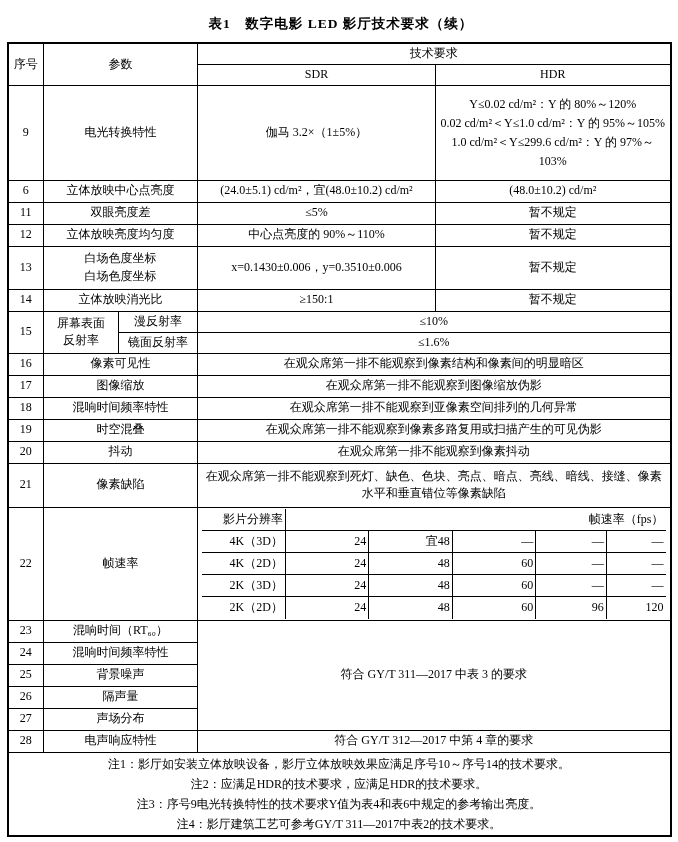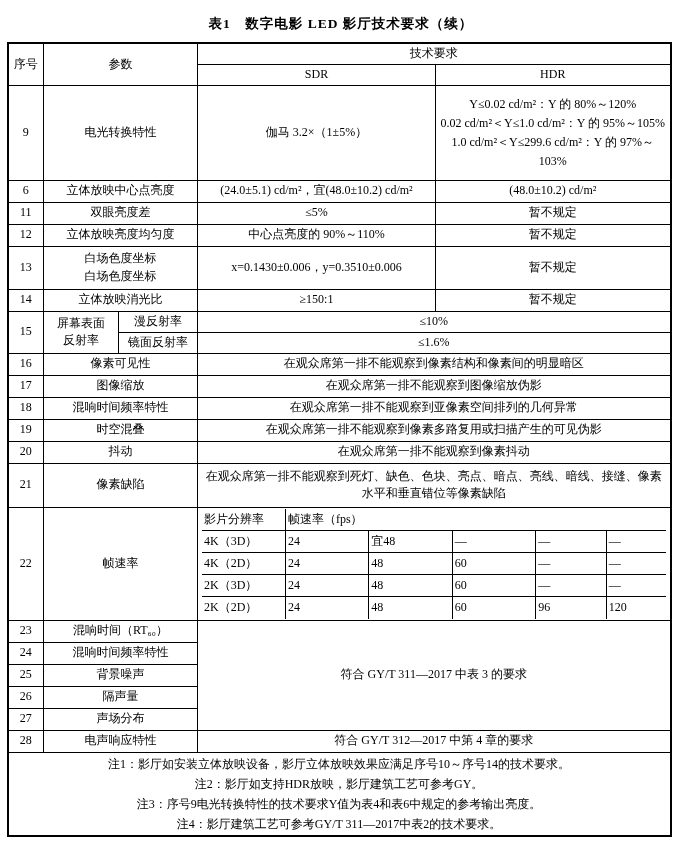--- a/index.html
+++ b/index.html
@@ -26,21 +26,21 @@
   tr.h95{height:95px} tr.h110{height:110px} tr.hnotes{height:78px}
   td.left{text-align:left}
   td.hdr9{text-align:left;padding-left:8px;padding-right:6px}
   td.hdr9 div{line-height:19px}
   
   td.nest{padding:0;vertical-align:top}
   table.sub{
     width:100%;height:100%;border-collapse:collapse;table-layout:fixed;font-size:12px;
   }
   table.sub td{
-    border:1px solid #000;text-align:left;vertical-align:middle;padding:1px 2px;line-height:1.45;
+    border:1px solid #000;text-align:right;vertical-align:middle;padding:1px 2px;line-height:1.45;
   }
   table.sub tr{height:22px}
   table.sub tr:first-child td{border-top:none}
   table.sub tr:last-child td{border-bottom:none}
   table.sub td:first-child{border-left:none}
   table.sub td:last-child{border-right:none}
   col.sA{width:18%}col.s1{width:18%}col.s2{width:18%}col.s3{width:18%}col.s4{width:15.2%}col.s5{width:12.8%}
   
   td.notes{text-align:left;padding:5px 8px 5px 30px}
   td.notes div{line-height:20px}
@@ -244,19 +244,19 @@
 
   <tr class="h22">
     <td>28</td>
     <td colspan="2">电声响应特性</td>
     <td colspan="2">符合 GY/T 312—2017 中第 4 章的要求</td>
   </tr>
 
   <tr class="hnotes">
     <td colspan="5" class="notes">
       <div>注1：影厅如安装立体放映设备，影厅立体放映效果应满足序号10～序号14的技术要求。</div>
-      <div>注2：影厅如支持HDR放映，影厅建筑工艺可参考GY。</div>
+      <div>注2：应满足HDR的技术要求，应满足HDR的技术要求。</div>
       <div>注3：序号9电光转换特性的技术要求Y值为表4和表6中规定的参考输出亮度。</div>
       <div>注4：影厅建筑工艺可参考GY/T 311—2017中表2的技术要求。</div>
     </td>
   </tr>
 </tbody>
   </table>
 
 </body></html>

